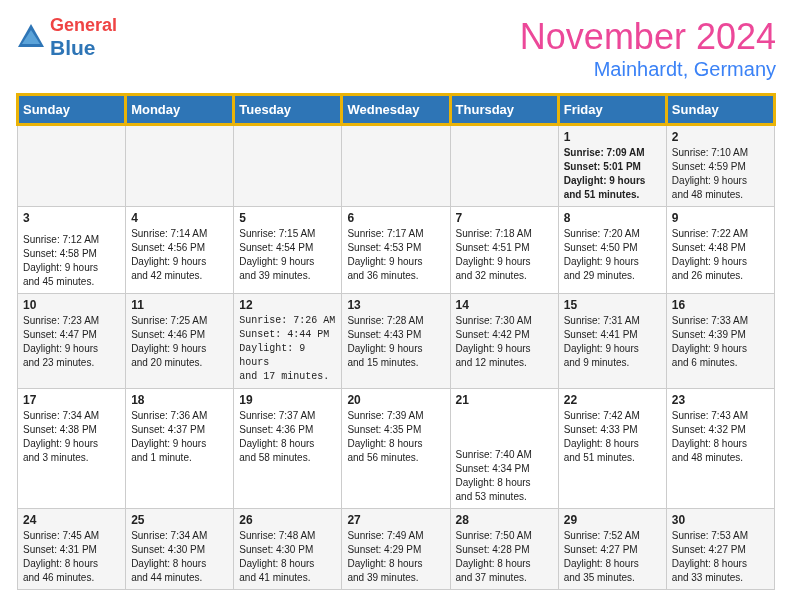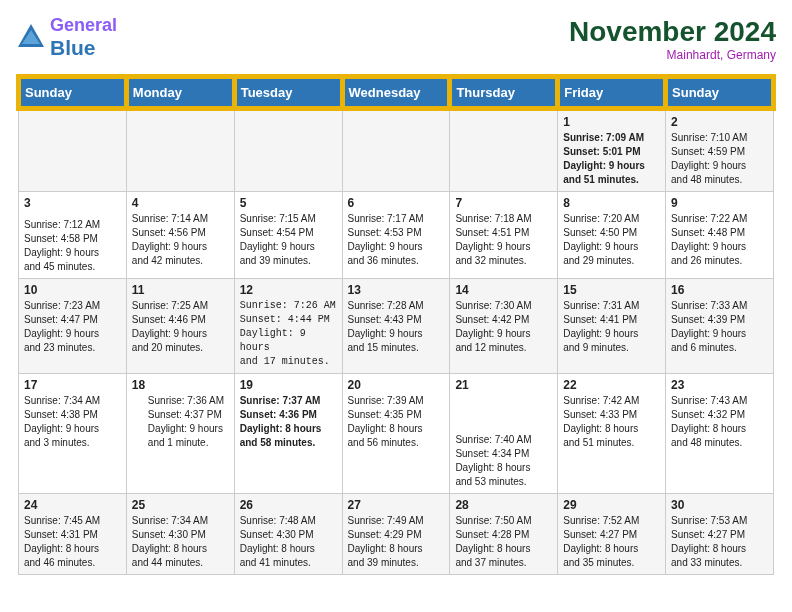--- a/index.html
+++ b/index.html
@@ -22,56 +22,56 @@
       gap: 4px;
     }
     .logo-text {
       display: flex;
       flex-direction: column;
       line-height: 1.1;
     }
     .logo-general {
       font-size: 18px;
       font-weight: bold;
-      color: #8b5cf6;
+      color: #ef4444;
     }
     .logo-blue {
       font-size: 21px;
       font-weight: bold;
       color: #2e75b6;
     }
     .logo-icon {
       width: 30px;
       height: 30px;
     }
     .title-section {
       text-align: right;
     }
     .month-title {
-      font-size: 28px;
-      font-weight: bold;
-      color: #14532d;
+      font-size: 36px;
+      font-weight: normal;
+      color: #ec4899;
     }
     .location-subtitle {
-      font-size: 12px;
-      color: #a21caf;
+      font-size: 20px;
+      color: #3b82f6;
     }
     .calendar-table {
       width: 100%;
       border-collapse: collapse;
       table-layout: fixed;
     }
     .calendar-table thead th {
       background: #2e75b6;
       color: #fff;
       font-size: 13px;
       font-weight: bold;
       padding: 6px 4px;
       text-align: left;
-      border: 5px solid #eab308;
+      border: 3px solid #eab308;
     }
     .calendar-table tbody td {
       border: 1px solid #ccc;
       vertical-align: top;
       padding: 4px 5px;
       font-size: 10.5px;
       color: #222;
       height: 80px;
     }
     .calendar-table tbody tr:nth-child(odd) td {
@@ -254,28 +254,28 @@
       <tr>
         <td>
           <span class="day-number">17</span>
           <div class="day-info" style="white-space: pre-line;">Sunrise: 7:34 AM
 Sunset: 4:38 PM
 Daylight: 9 hours
 and 3 minutes.</div>
         </td>
         <td>
           <span class="day-number">18</span>
-          <div class="day-info" style="white-space: pre-line; margin-left: 16px;">Sunrise: 7:36 AM
+          <div class="day-info" style="white-space: pre-line;">Sunrise: 7:36 AM
 Sunset: 4:37 PM
 Daylight: 9 hours
 and 1 minute.</div>
         </td>
         <td>
           <span class="day-number">19</span>
-          <div class="day-info" style="white-space: pre-line; font-weight: bold;">Sunrise: 7:37 AM
+          <div class="day-info" style="white-space: pre-line;">Sunrise: 7:37 AM
 Sunset: 4:36 PM
 Daylight: 8 hours
 and 58 minutes.</div>
         </td>
         <td>
           <span class="day-number">20</span>
           <div class="day-info" style="white-space: pre-line;">Sunrise: 7:39 AM
 Sunset: 4:35 PM
 Daylight: 8 hours
 and 56 minutes.</div>

